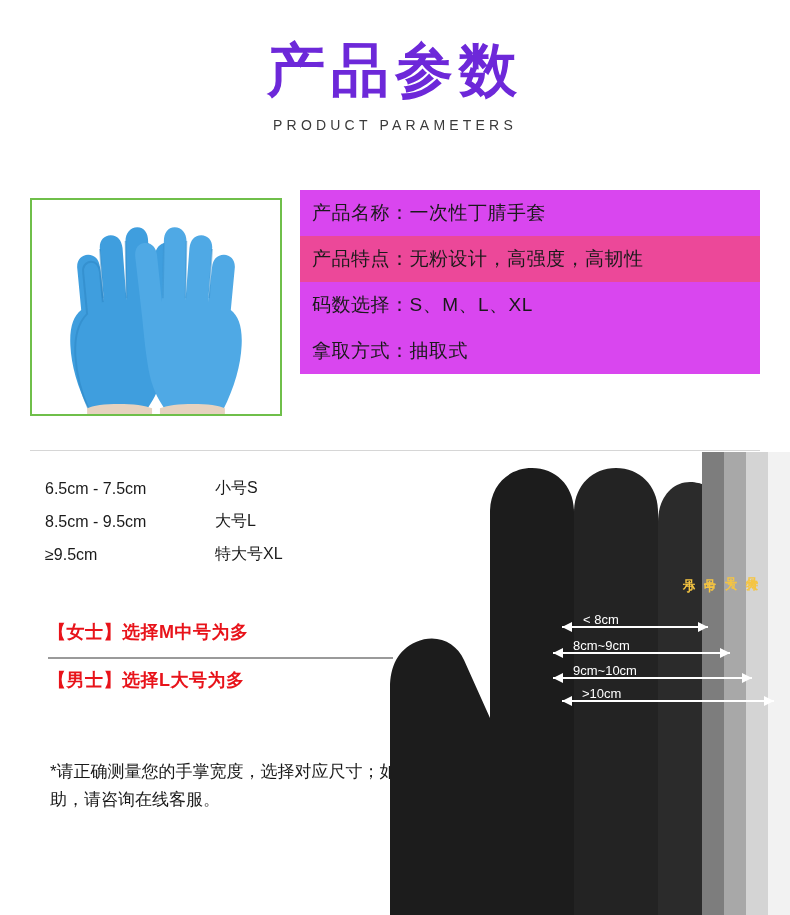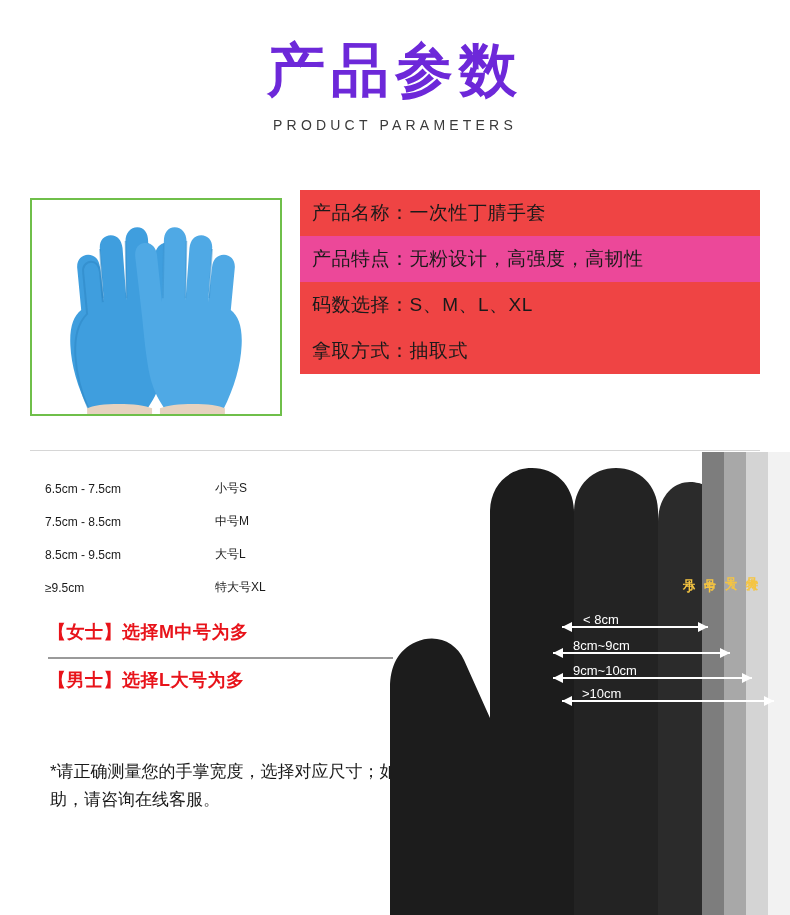--- a/index.html
+++ b/index.html
@@ -72,21 +72,21 @@
   }
   .spec-row {
     height: 46px;
     display: flex;
     align-items: center;
     padding-left: 12px;
     box-sizing: border-box;
     font-size: 19px;
     letter-spacing: 0.5px;
   }
-  .spec-row.shaded { background: #ef4444; }
+  .spec-row.shaded { background: #d946ef; }
   .spec-row.plain  { background: #ec4899; }
   .spec-label { white-space: nowrap; }
   .spec-value { white-space: nowrap; }
 
   
   .divider {
     position: absolute;
     left: 30px;
     top: 450px;
     width: 730px;
@@ -98,21 +98,21 @@
   .size-table {
     position: absolute;
     left: 45px;
     top: 472px;
     width: 340px;
   }
   .size-row {
     display: flex;
     align-items: center;
     height: 33px;
-    font-size: 12px;
+    font-size: 16px;
     color: #1a1a1a;
   }
   .size-range { width: 170px; }
   .size-name  { width: 150px; }
 
   
   .red-note {
     position: absolute;
     left: 48px;
     font-size: 18px;
@@ -240,24 +240,20 @@
     </div>
   </div>
 </div>
 
 <div class="divider"></div>
 
 <div class="size-table">
   <div class="size-row">
     <span class="size-range">6.5cm - 7.5cm</span>
     <span class="size-name">小号S</span>
-  </div>
-  <div class="size-row">
-    <span class="size-range">7.5cm - 8.5cm</span>
-    <span class="size-name">中号M</span>
   </div>
   <div class="size-row">
     <span class="size-range">8.5cm - 9.5cm</span>
     <span class="size-name">大号L</span>
   </div>
   <div class="size-row">
     <span class="size-range">≥9.5cm</span>
     <span class="size-name">特大号XL</span>
   </div>
 </div>

